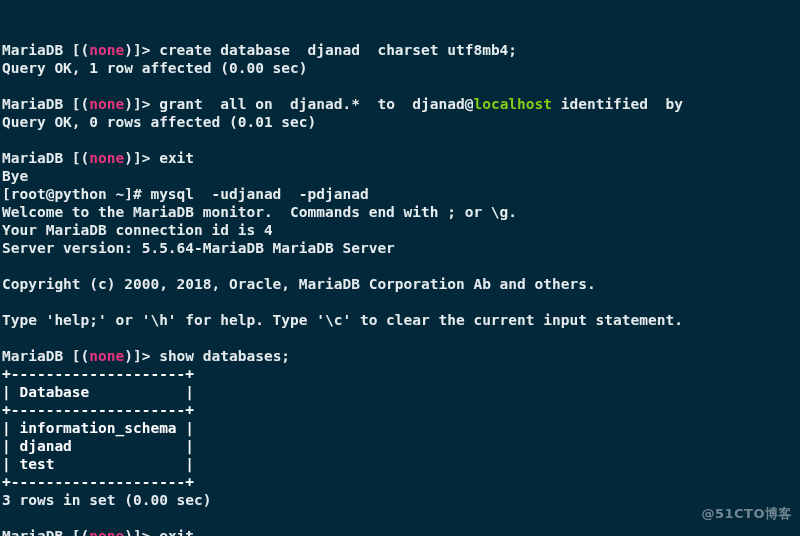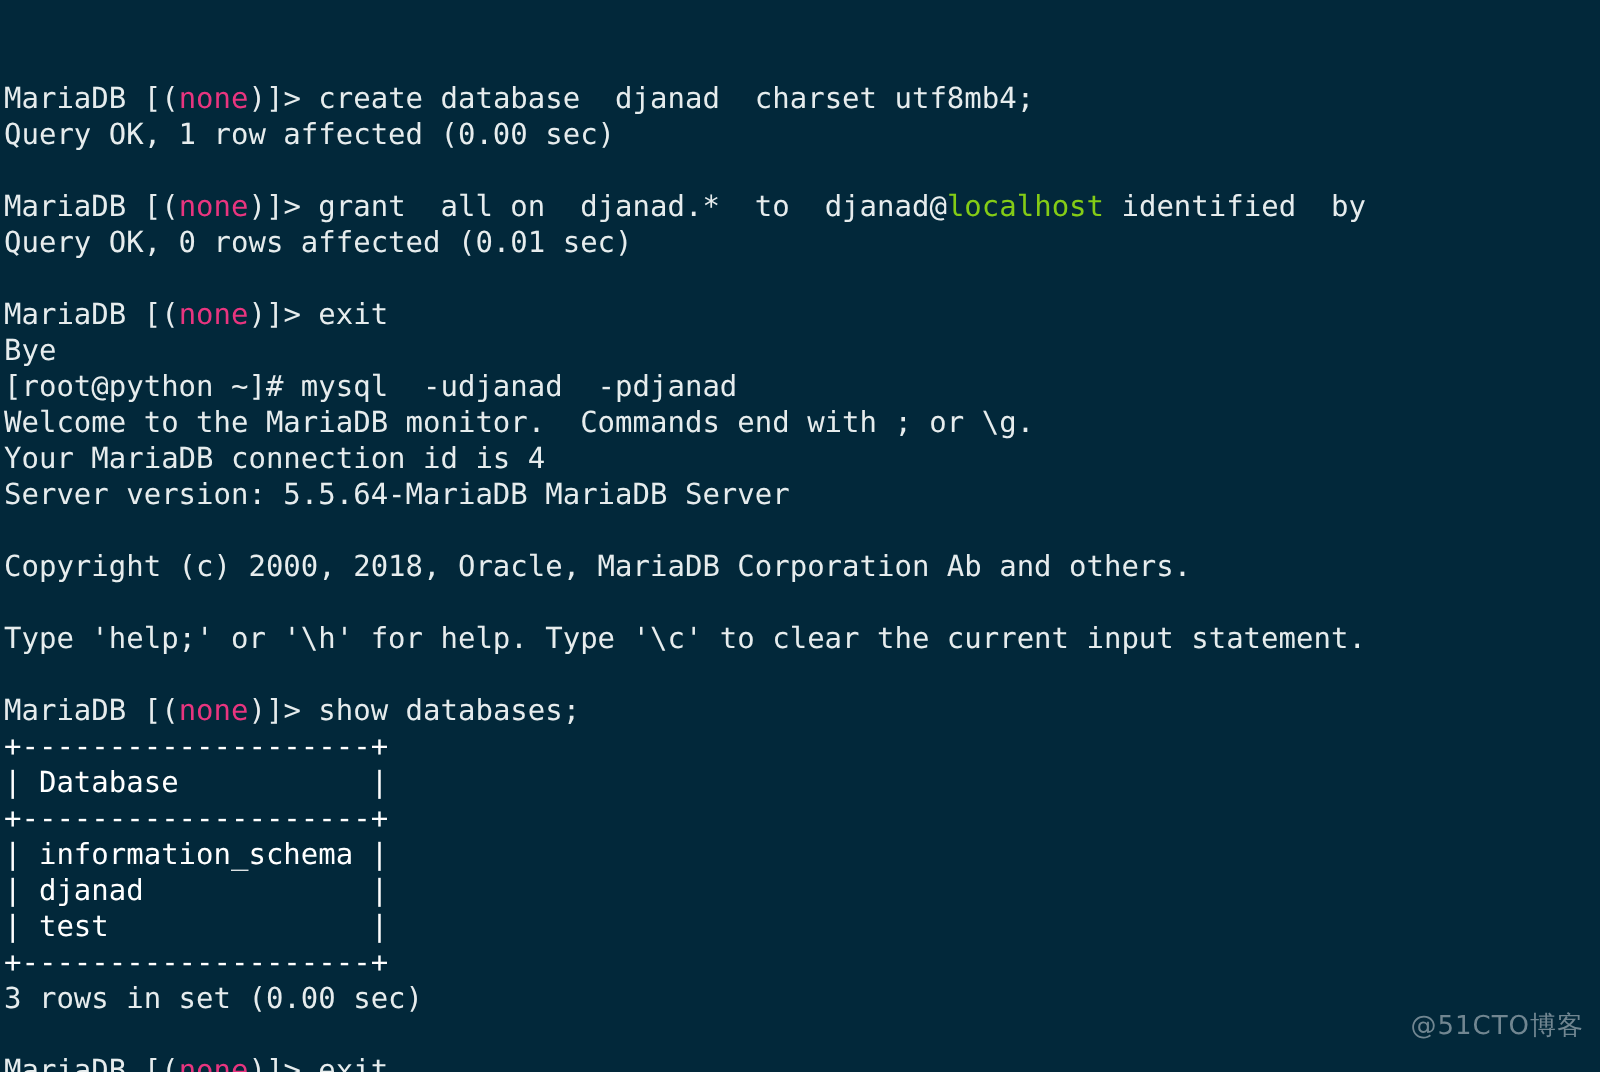--- a/index.html
+++ b/index.html
@@ -15,20 +15,21 @@
     background: #02283a;
     overflow: hidden;
     font-family: "DejaVu Sans Mono", "Liberation Mono", monospace;
     font-size: 14.5px;
     line-height: 18px;
     color: #e6eced;
     letter-spacing: 0px;
     white-space: pre;
     box-sizing: border-box;
     padding: 5px 0 0 2px;
+    font-weight: bold;
   }
   .line {
     height: 18px;
     white-space: pre;
     overflow: visible;
   }
   .blank {
     height: 18px;
   }
   .c-default { color: #e6eced; }

